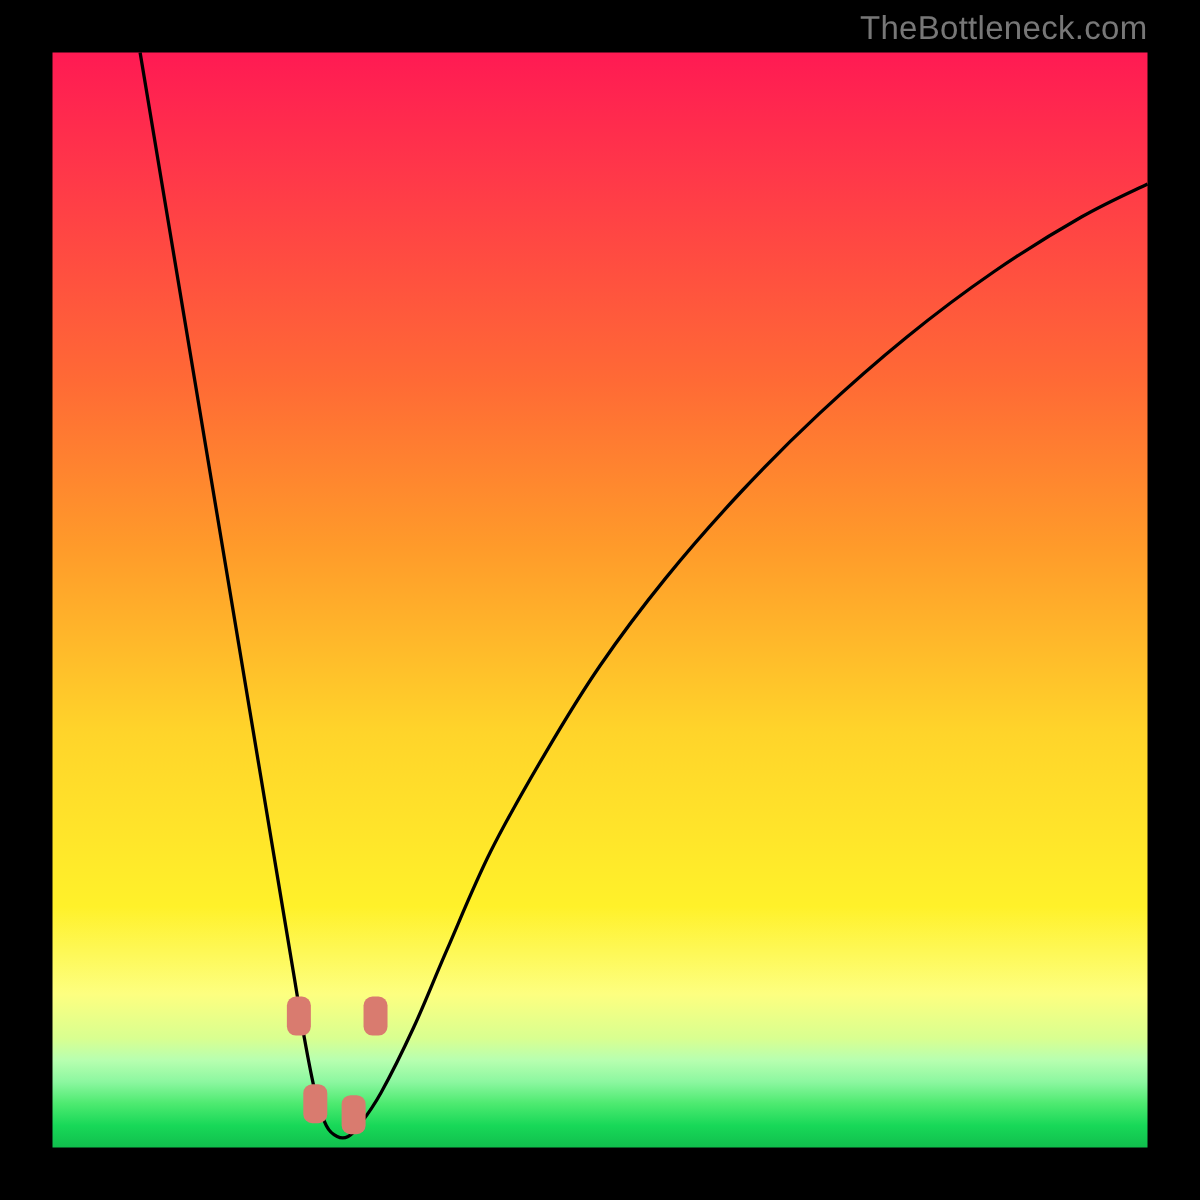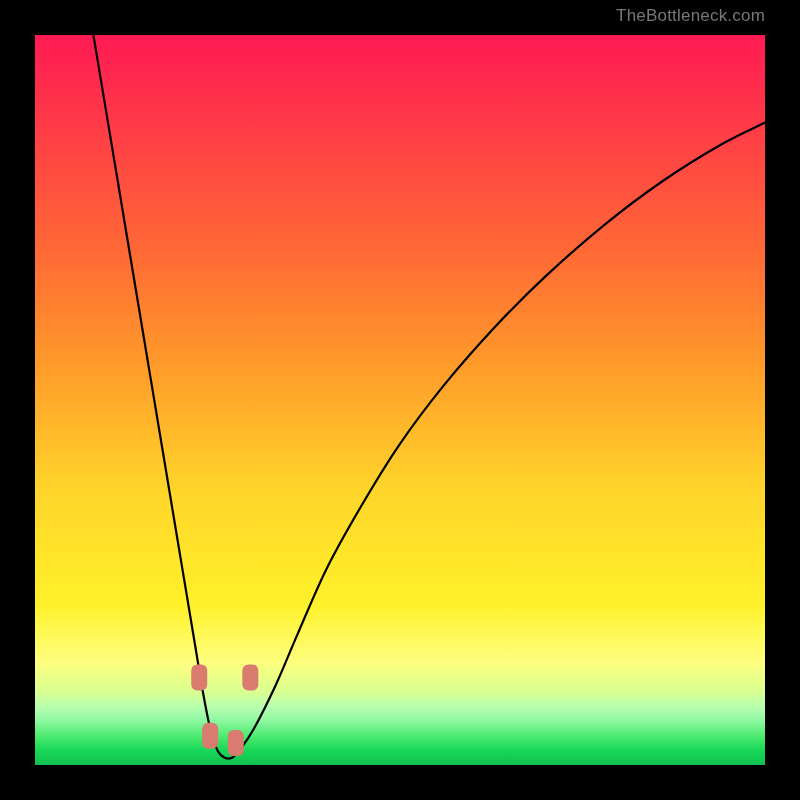--- a/index.html
+++ b/index.html
@@ -39,21 +39,21 @@
       #4dea70 96%,
       #18d858 98%,
       #10bf4d 100%
     );
   }
   .watermark {
     position: absolute;
     top: 6px;
     right: 35px;
     color: #777;
-    font-size: 17px;
+    font-size: 22px;
     letter-spacing: 0.2px;
     font-weight: 500;
   }
   svg.curve {
     position: absolute;
     left: 0;
     top: 0;
     width: 730px;
     height: 730px;
     overflow: visible;

